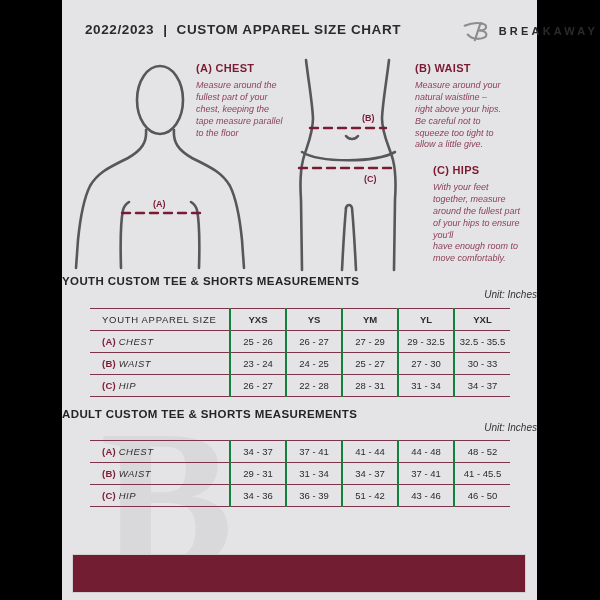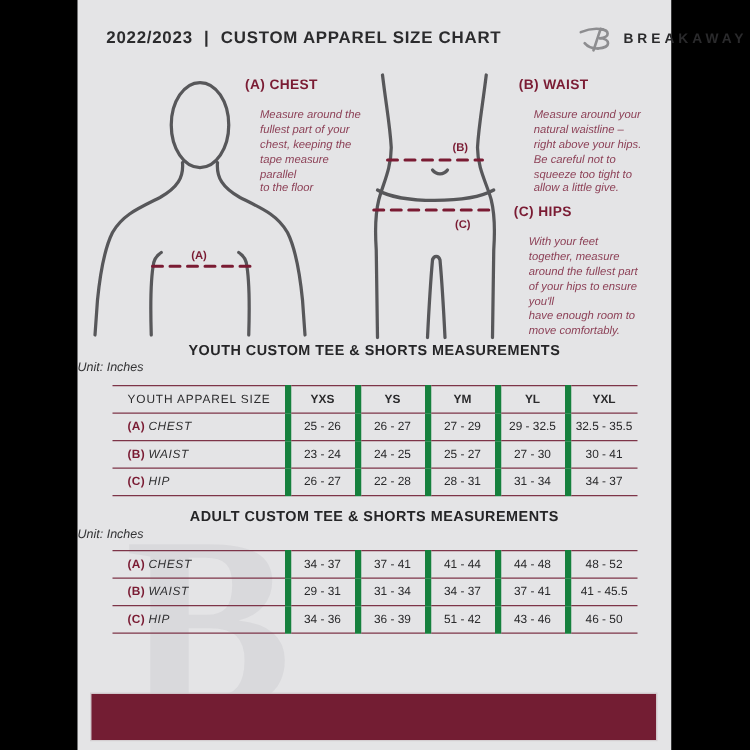--- a/index.html
+++ b/index.html
@@ -7,35 +7,35 @@
   .page{position:absolute;left:62px;top:0;width:475px;height:600px;background:#e4e4e6;}
   
   .hdr{position:absolute;left:0;top:16px;width:537px;height:34px;padding-left:15px;}
   .hdr-title{position:absolute;left:23px;top:6px;display:flex;gap:9px;align-items:baseline;
     font-weight:800;font-size:13.5px;color:#2b2b2d;letter-spacing:.6px;white-space:nowrap;}
   .brand{position:absolute;right:16px;top:2px;display:flex;align-items:center;gap:7px;}
   .brand-name{font-weight:700;font-size:11px;letter-spacing:3.2px;color:#2a2a2c;}
   
   .guide{position:absolute;z-index:2;}
   .guide h3{margin:0 0 6px 0;font-size:11px;font-weight:800;color:#7a1b33;letter-spacing:.3px;}
-  .guide p{margin:12px;font-size:9px;line-height:1.32;font-style:italic;color:#8d4157;white-space:pre-line;}
+  .guide p{margin:0;font-size:9px;line-height:1.32;font-style:italic;color:#8d4157;white-space:pre-line;}
   .fig{position:absolute;z-index:1;}
   .fig path,.fig ellipse{fill:none;stroke:#57575a;stroke-width:2.6;stroke-linecap:round;}
   .fig .dash{stroke:#7a1b33;stroke-width:2.4;stroke-dasharray:8 6;}
   .fig text{font-family:"Liberation Sans",sans-serif;font-size:9px;font-weight:700;fill:#7a1b33;}
   
-  .sec-title{position:absolute;left:0;width:475px;text-align:center;font-size:11.5px;
+  .sec-title{position:absolute;left:0;width:475px;text-align:left;font-size:11.5px;
     font-weight:800;color:#252527;letter-spacing:.4px;z-index:2;}
-  .sec-unit{position:absolute;left:0;width:475px;text-align:left;font-size:10px;
+  .sec-unit{position:absolute;left:0;width:475px;text-align:right;font-size:10px;
     font-style:italic;color:#323234;z-index:2;}
   
   table.size{position:absolute;left:28px;width:420px;border-collapse:collapse;table-layout:fixed;
     border-bottom:1.5px solid #7d3448;z-index:2;background:transparent;}
   table.size tr{border-top:1.5px solid #7d3448;height:22px;}
-  table.size td{border-left:5px solid #15803d;text-align:center;font-size:9.5px;color:#2b2b2d;padding:0;}
+  table.size td{border-left:2px solid #15803d;text-align:center;font-size:9.5px;color:#2b2b2d;padding:0;}
   table.size td:first-child{border-left:none;text-align:left;padding-left:12px;}
   td.size-head{font-weight:700;font-size:10px;}
   td.first-head{font-weight:400;font-size:9.5px;letter-spacing:.7px;color:#333335;}
   .row-prefix{color:#7a1b33;font-weight:700;letter-spacing:.3px;}
   .row-label{color:#2f2f31;letter-spacing:.5px;font-style:italic;}
   
   .footer-bar{position:absolute;left:11px;top:555px;width:452px;height:37px;background:#731d33;
     outline:1px solid #d4ced1;z-index:3;}
   .watermark{position:absolute;left:38px;top:400px;font-family:"Liberation Serif",serif;
     font-weight:700;font-size:200px;line-height:1;color:rgba(90,90,95,0.07);z-index:0;user-select:none;}
@@ -99,21 +99,21 @@
   </div>
   <div class="guide" style="left:353px;top:62px;width:118px;">
     <h3>(B) WAIST</h3>
     <p>Measure around your
 natural waistline –
 right above your hips.
 Be careful not to
 squeeze too tight to
 allow a little give.</p>
   </div>
-  <div class="guide" style="left:349px;top:164px;width:118px;">
+  <div class="guide" style="left:371px;top:164px;width:118px;">
     <h3>(C) HIPS</h3>
     <p>With your feet
 together, measure
 around the fullest part
 of your hips to ensure
 you'll
 have enough room to
 move comfortably.</p>
   </div>
 
@@ -144,21 +144,21 @@
       <td>27 - 29</td>
       <td>29 - 32.5</td>
       <td>32.5 - 35.5</td>
     </tr>
     <tr>
       <td><span class="row-prefix">(B)</span> <span class="row-label">WAIST</span></td>
       <td>23 - 24</td>
       <td>24 - 25</td>
       <td>25 - 27</td>
       <td>27 - 30</td>
-      <td>30 - 41</td>
+      <td>30 - 33</td>
     </tr>
     <tr>
       <td><span class="row-prefix">(C)</span> <span class="row-label">HIP</span></td>
       <td>26 - 27</td>
       <td>22 - 28</td>
       <td>28 - 31</td>
       <td>31 - 34</td>
       <td>34 - 37</td>
     </tr>
   </tbody>

